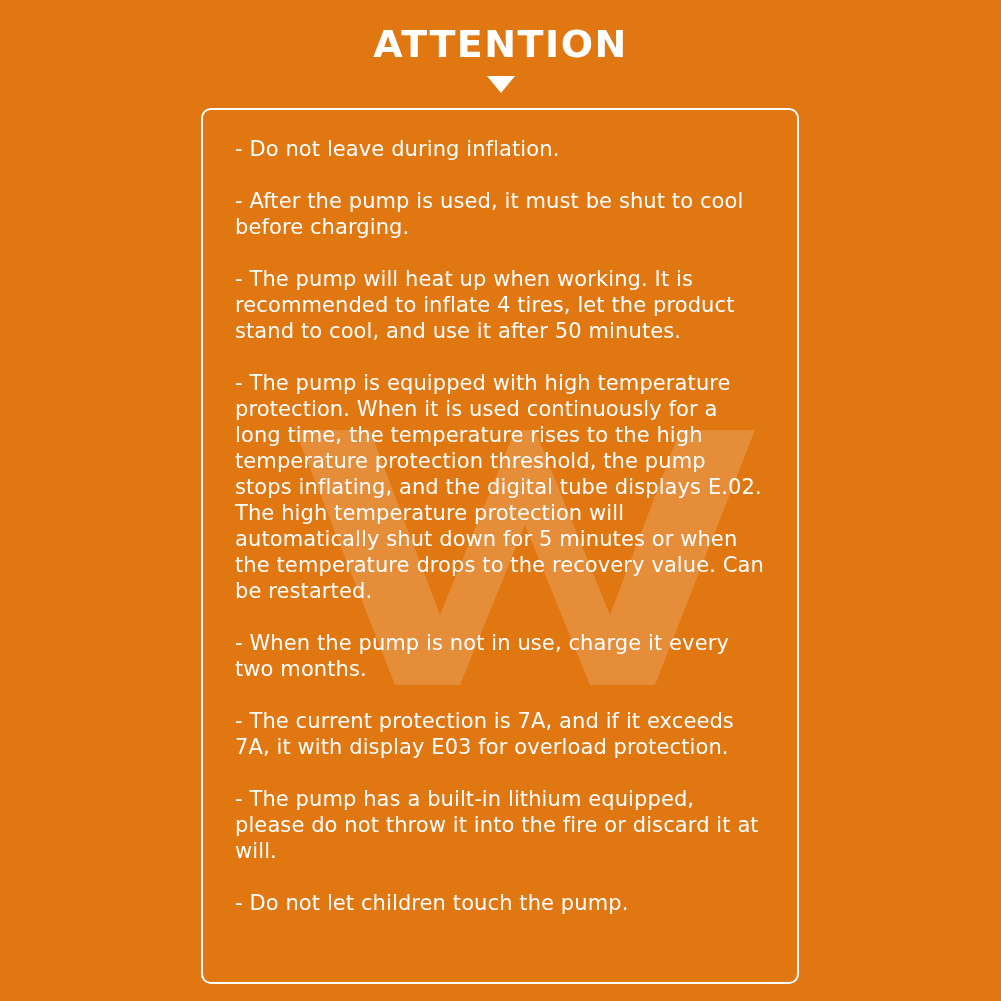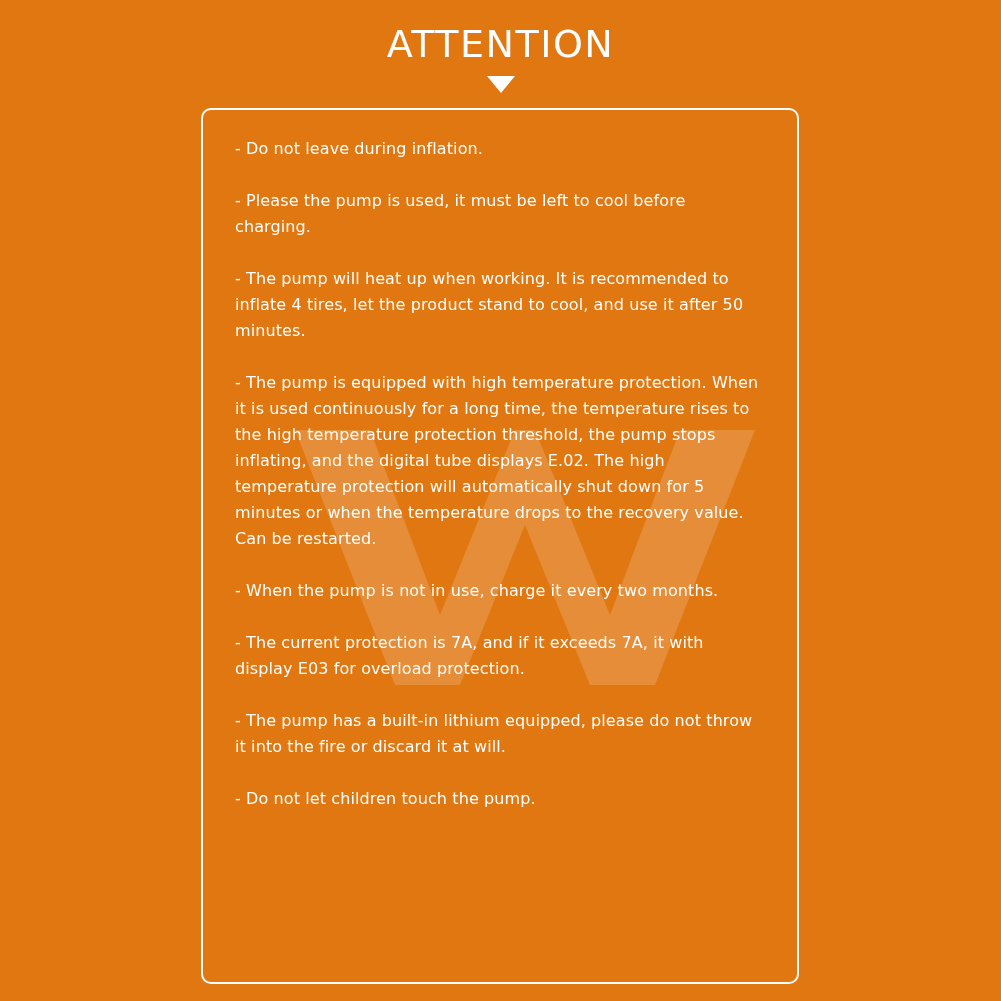--- a/index.html
+++ b/index.html
@@ -35,21 +35,21 @@
     height: 100%;
   }
   .title {
     position: absolute;
     top: 22px;
     left: 0;
     right: 0;
     text-align: center;
     color: #ffffff;
     font-size: 38px;
-    font-weight: normal;
+    font-weight: bold;
     letter-spacing: 1.5px;
     font-family: "DejaVu Sans", sans-serif;
   }
   .caret {
     position: absolute;
     top: 76px;
     left: 50%;
     transform: translateX(-50%);
     width: 0;
     height: 0;
@@ -63,21 +63,21 @@
     top: 108px;
     width: 598px;
     height: 876px;
     border: 2px solid #ffffff;
     border-radius: 10px;
     box-sizing: border-box;
     padding: 26px 32px 0 32px;
   }
   .note {
     color: #ffffff;
-    font-size: 16px;
+    font-size: 21px;
     line-height: 26px;
     margin: 0 0 26px 0;
     font-family: "DejaVu Sans", sans-serif;
     letter-spacing: 0.1px;
   }
   .note:last-child {
     margin-bottom: 0;
     margin-top: 23px;
   }
 </style>
@@ -90,21 +90,21 @@
     <svg viewBox="0 0 480 255" xmlns="http://www.w3.org/2000/svg">
       <path d="M10 0 L110 255 L175 255 L240 95 L305 255 L370 255 L470 0 L395 0 L325 185 L250 0 L230 0 L155 185 L85 0 Z" fill="#ffffff"></path>
     </svg>
   </div>
 
   <div class="title">ATTENTION</div>
   <div class="caret"></div>
 
   <div class="panel">
     <p class="note">- Do not leave during inflation.</p>
-    <p class="note">- Please the pump is used, it must be left to cool before charging.</p>
+    <p class="note">- After the pump is used, it must be shut to cool before charging.</p>
     <p class="note">- The pump will heat up when working. It is recommended to inflate 4 tires, let the product stand to cool, and use it after 50 minutes.</p>
     <p class="note">- The pump is equipped with high temperature protection. When it is used continuously for a long time, the temperature rises to the high temperature protection threshold, the pump stops inflating, and the digital tube displays E.02. The high temperature protection will automatically shut down for 5 minutes or when the temperature drops to the recovery value. Can be restarted.</p>
     <p class="note">- When the pump is not in use, charge it every two months.</p>
     <p class="note">- The current protection is 7A, and if it exceeds 7A, it with display E03 for overload protection.</p>
     <p class="note">- The pump has a built-in lithium equipped, please do not throw it into the fire or discard it at will.</p>
     <p class="note">- Do not let children touch the pump.</p>
   </div>
 
 </div>
 

